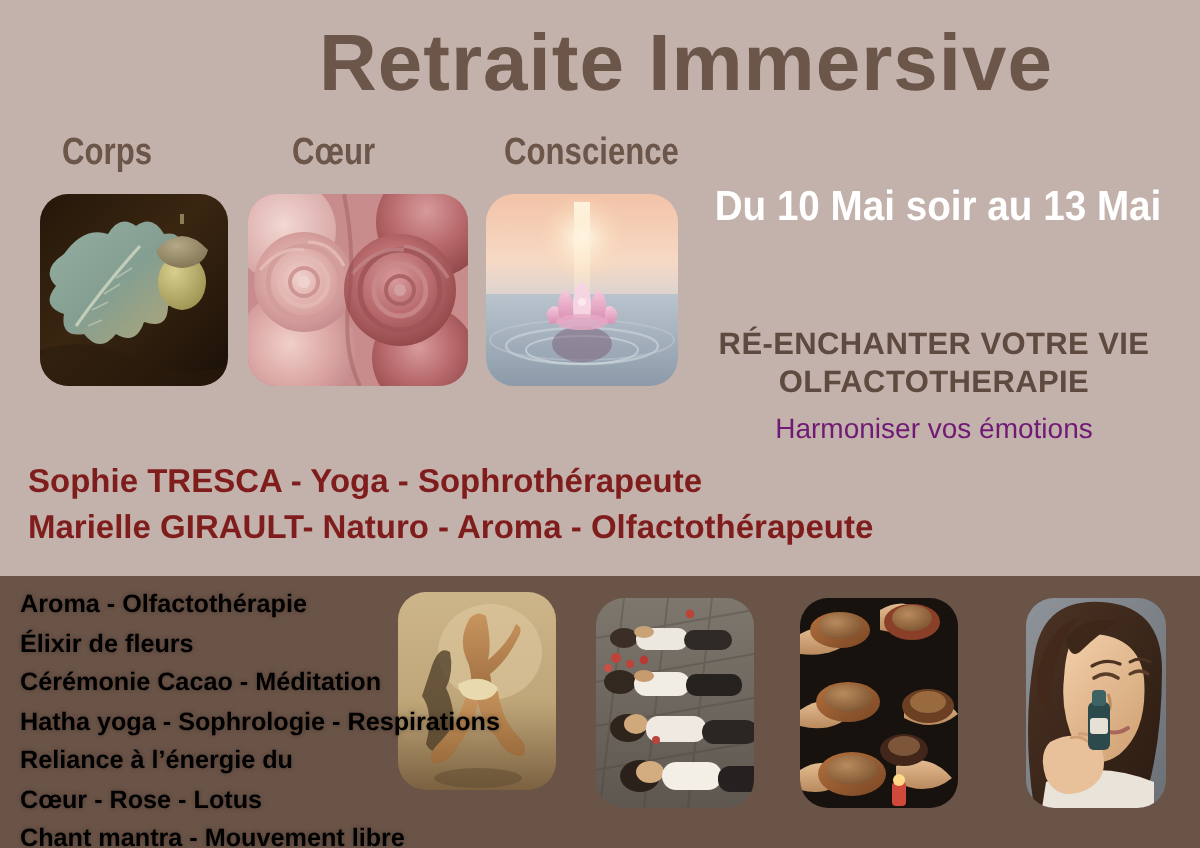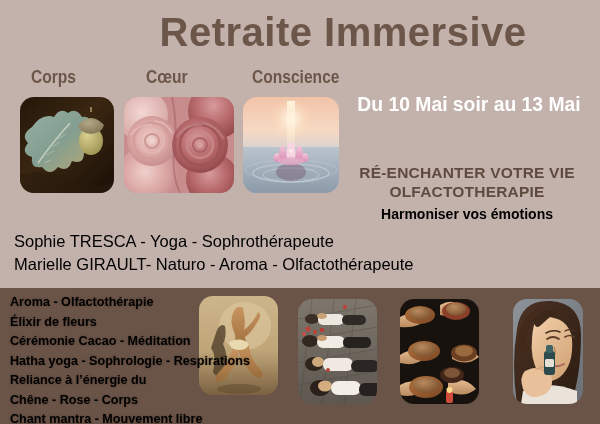--- a/index.html
+++ b/index.html
@@ -46,25 +46,25 @@
     text-align:center;
     font-size:21px; font-weight:700; color:#ffffff;
     font-family:"Liberation Sans Narrow","Liberation Sans", sans-serif;
     transform:scaleX(0.92); transform-origin:center center;
     white-space:nowrap;
   }
 
   .tagline { position:absolute; left:336px; top:143px; width:262px; text-align:center;margin-top:20px; }
   .tag-l1 { font-size:15.5px; font-weight:700; color:#5e4a3f; letter-spacing:0.2px; line-height:1.25; }
   .tag-l2 { font-size:15.5px; font-weight:700; color:#5e4a3f; letter-spacing:0.2px; line-height:1.25; }
-  .tag-l3 { font-size:14px;  font-weight:700; color:#000000; margin-top:4px; line-height:1.25; }
+  .tag-l3 { font-size:14px;  font-weight:400; color:#701a75; margin-top:4px; line-height:1.25; }
 
   
   .practitioners { position:absolute; left:14px; top:230px; width:580px; }
-  .prac-line { font-size:16.5px; font-weight:400; color:#000000; line-height:1.42; white-space:nowrap; }
+  .prac-line { font-size:16.5px; font-weight:700; color:#7f1d1d; line-height:1.42; white-space:nowrap; }
 
   
   .bottom-band { position:absolute; left:0; top:288px; width:600px; height:136px; background:#6a5347; }
 
   .offer-list { position:absolute; left:10px; top:293px; width:290px; z-index:3; }
   .offer-line {
     font-size:12.6px; font-weight:700; color:#000000;
     line-height:1.555; white-space:nowrap;
     text-shadow:0 0 2px rgba(60,45,36,.55);
   }
@@ -261,21 +261,21 @@
       <ellipse cx="40" cy="93" rx="22" ry="5" fill="#5d4a30" opacity="0.5"></ellipse>
     </svg>
   </div>
 
   <div class="offer-list">
     <div class="offer-line">Aroma - Olfactothérapie</div>
     <div class="offer-line">Élixir de fleurs</div>
     <div class="offer-line">Cérémonie Cacao - Méditation</div>
     <div class="offer-line">Hatha yoga - Sophrologie - Respirations</div>
     <div class="offer-line">Reliance à l’énergie du</div>
-    <div class="offer-line">Chêne - Rose - Corps</div>
+    <div class="offer-line">Cœur - Rose - Lotus</div>
     <div class="offer-line">Chant mantra - Mouvement libre</div>
   </div>
 
   <div class="bp bp-relax">
     <svg viewBox="0 0 79 105" preserveAspectRatio="none">
       <defs>
         <linearGradient id="mat" x1="0" y1="0" x2="0" y2="1">
           <stop offset="0" stop-color="#7e776e"></stop>
           <stop offset="1" stop-color="#5d574f"></stop>
         </linearGradient>

